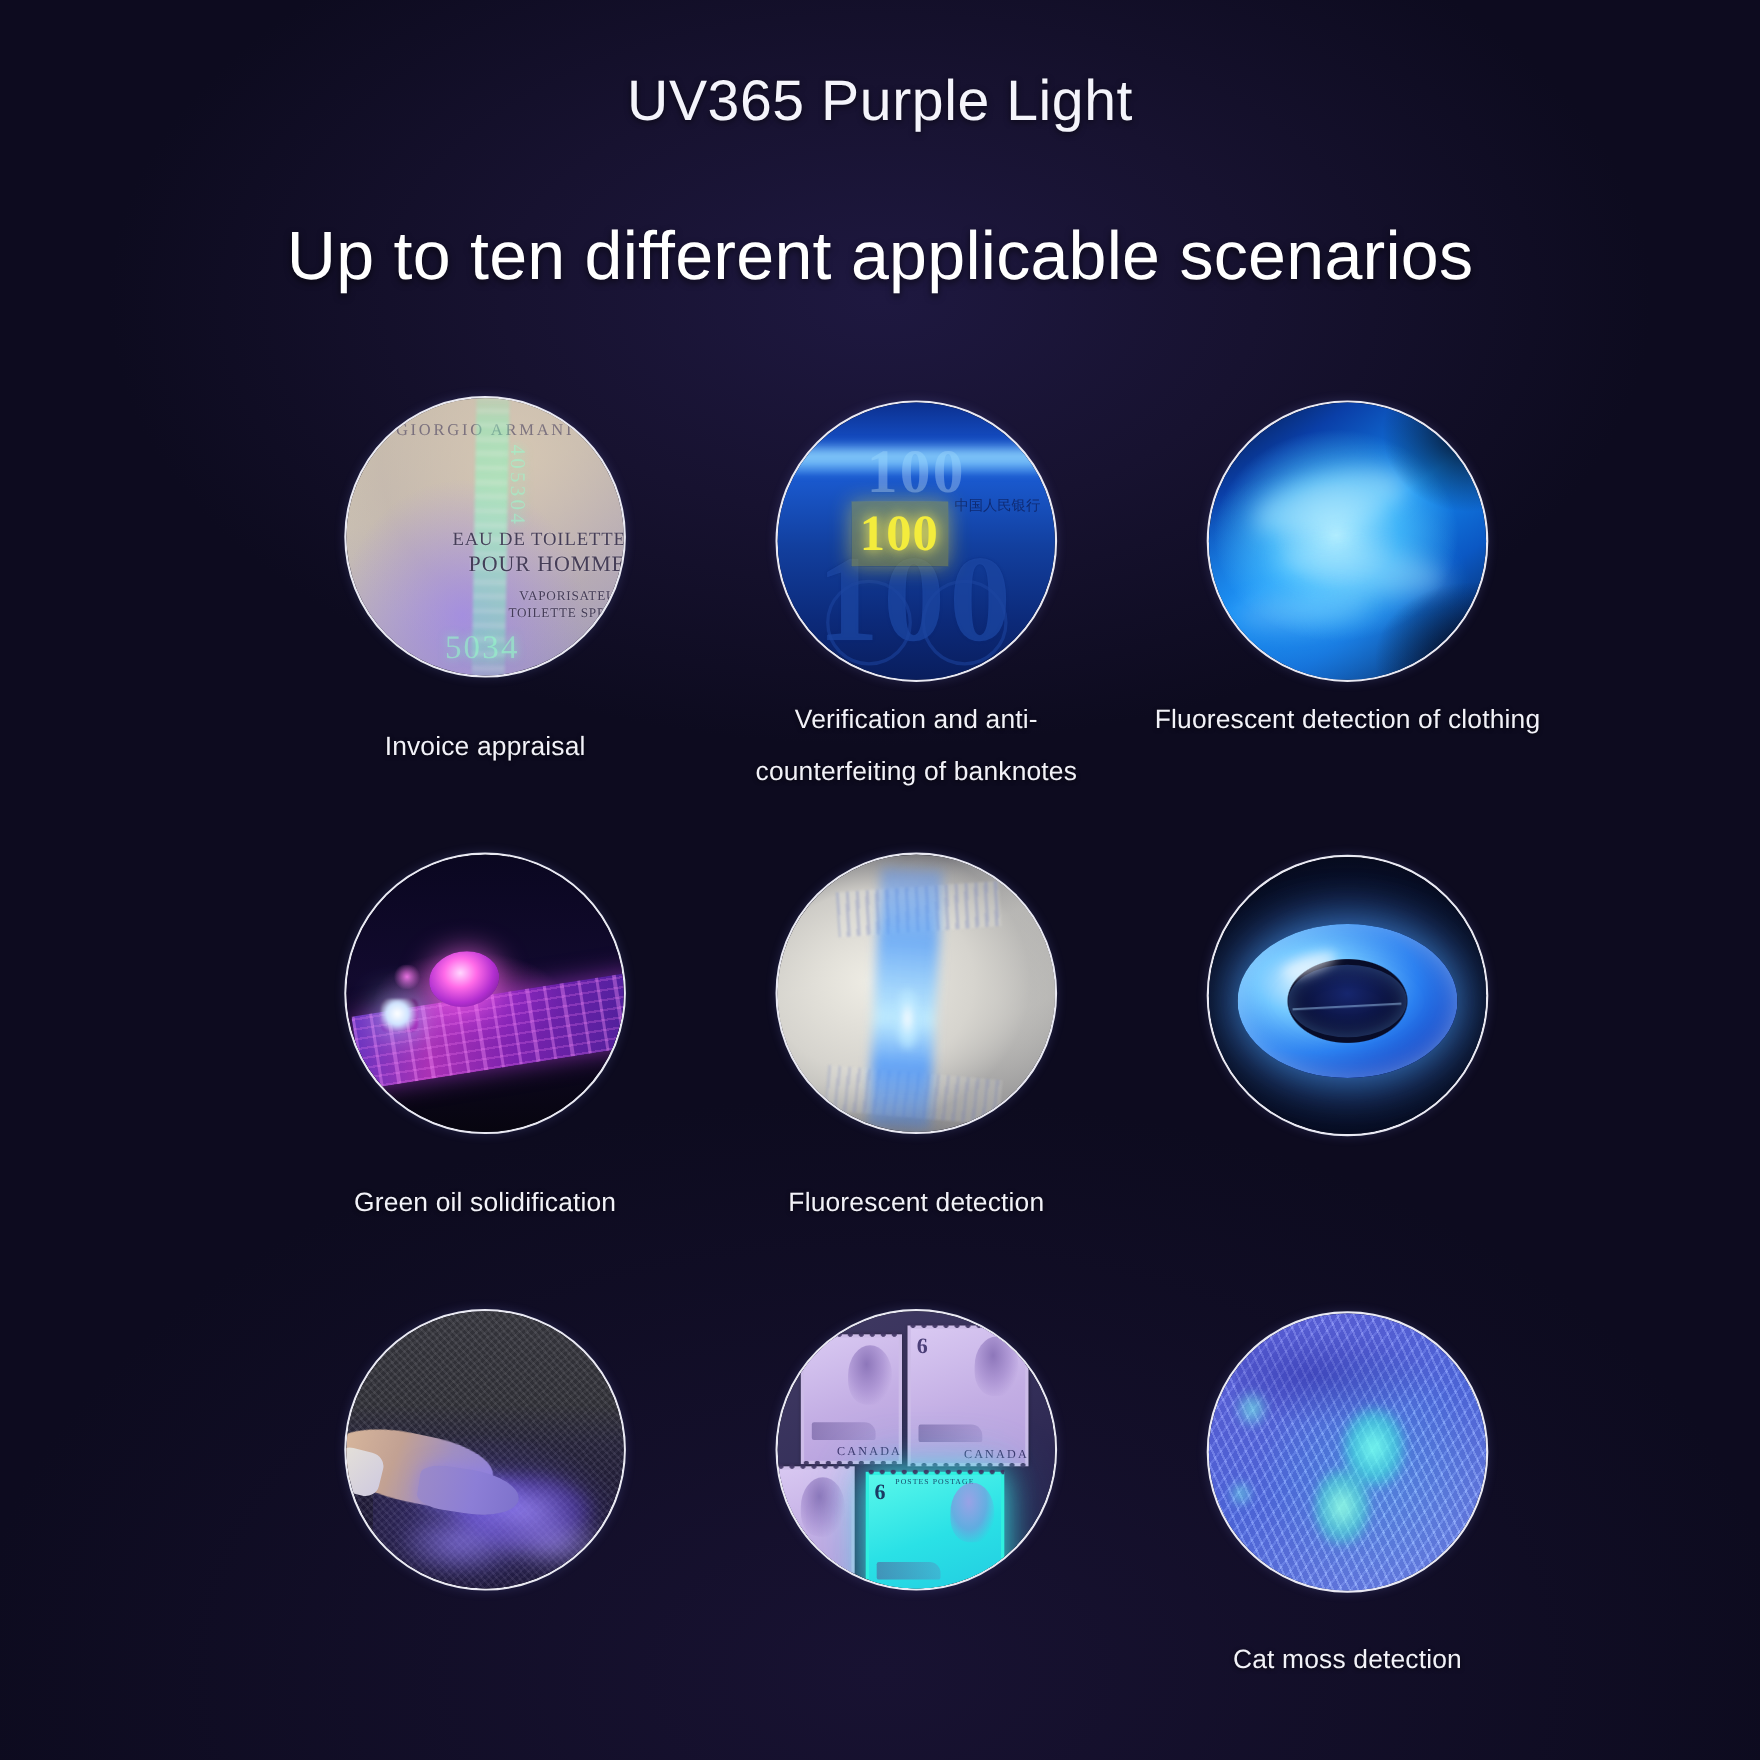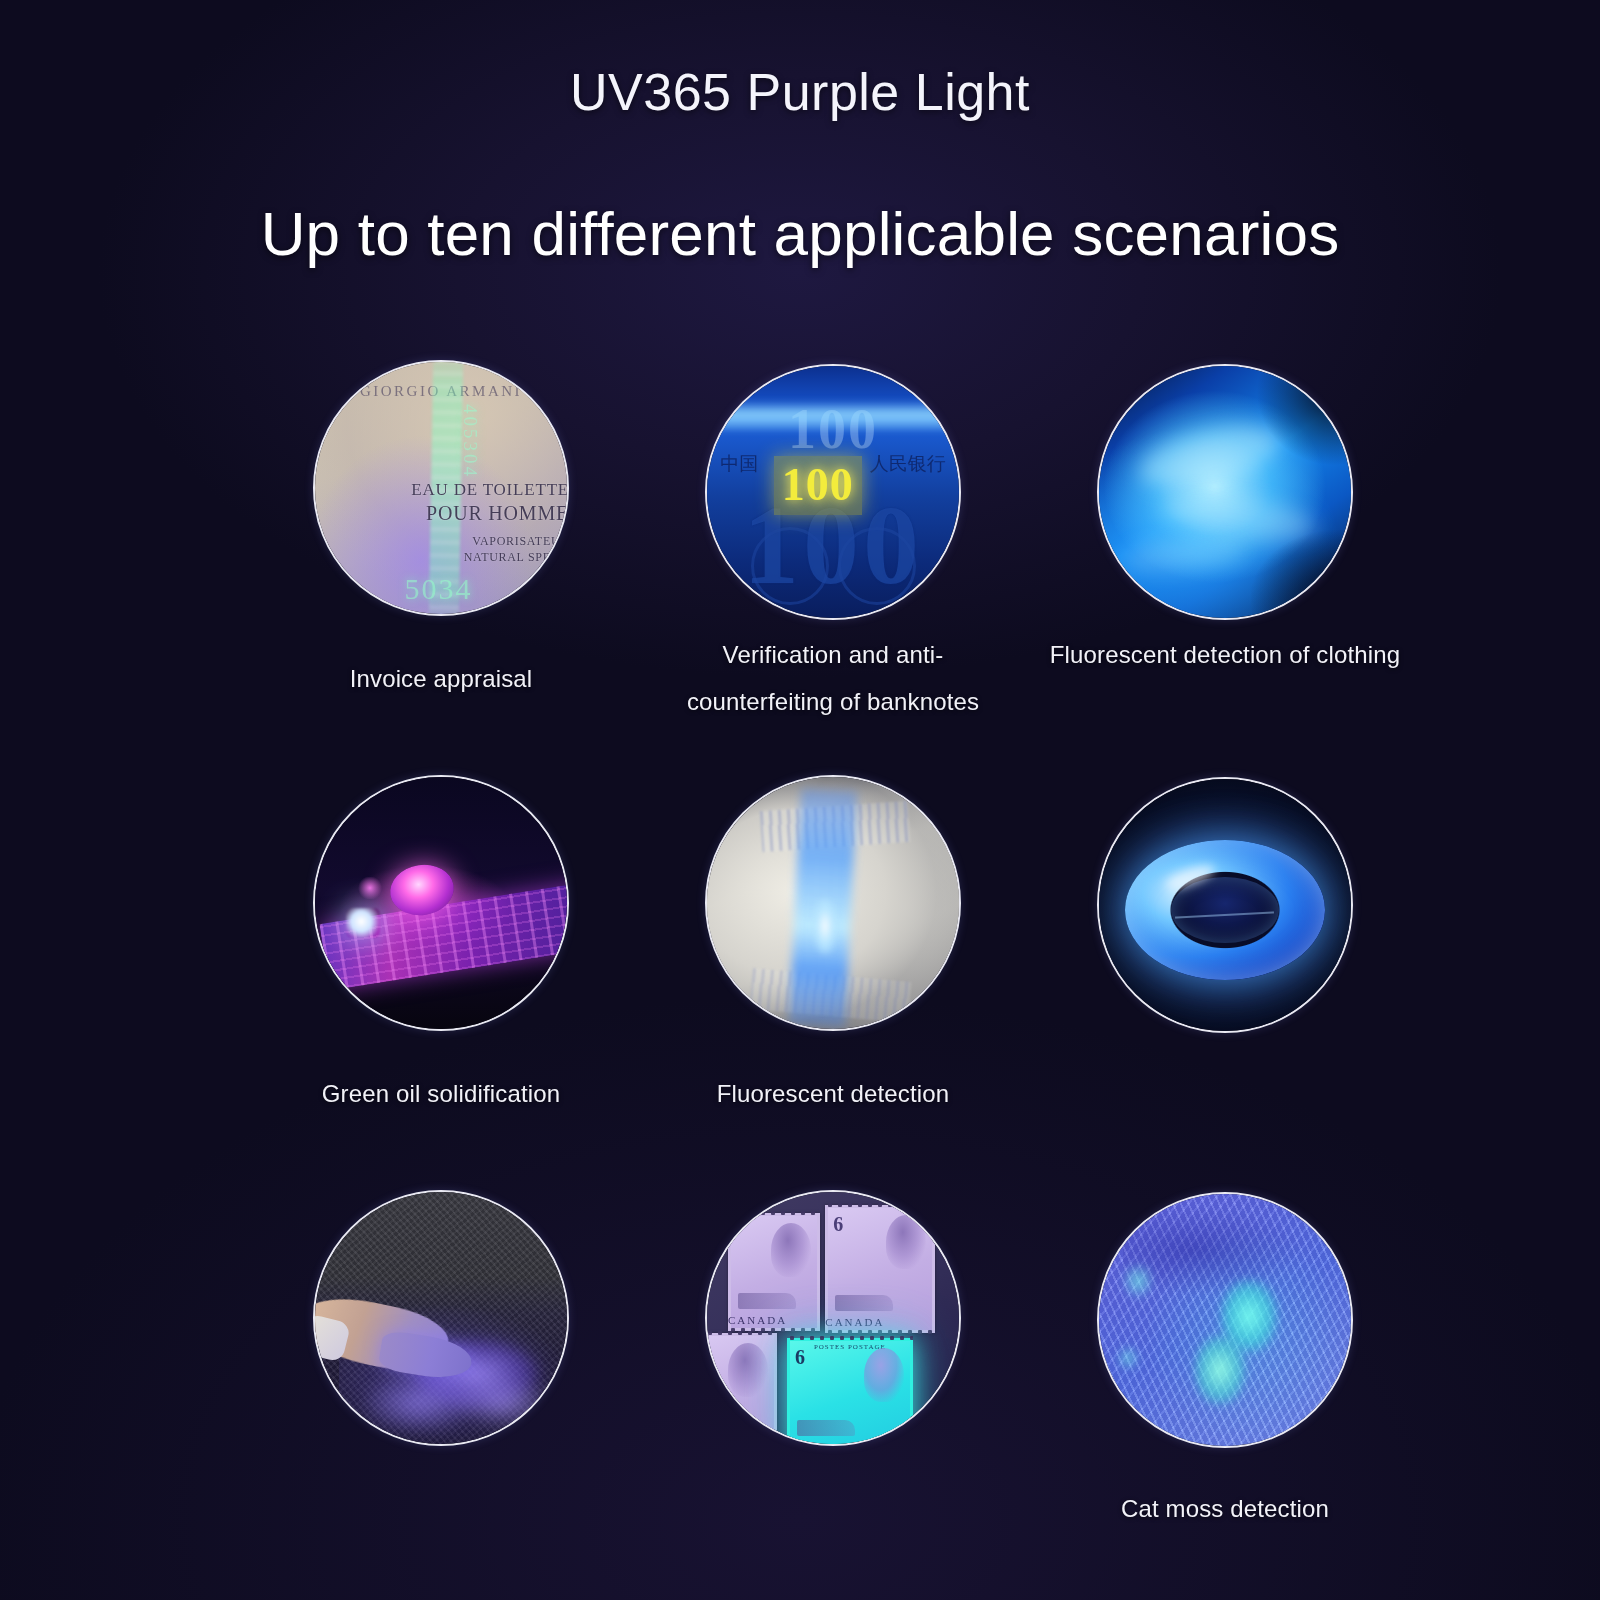--- a/index.html
+++ b/index.html
@@ -230,23 +230,23 @@
     font-size: 112px;
     letter-spacing: 4px;
     color: rgba(40,90,190,.45);
     text-shadow: 0 0 2px rgba(10,40,120,.6);
   }
   .note-cn {
     position: absolute;
     left: 6%; top: 34%;
     width: 88%;
     display: flex;
-    justify-content: space-between;
+    justify-content: flex-end;
     font-family: Liberation Serif, serif;
-    font-size: 19px;
+    font-size: 13px;
     color: rgba(12,30,90,.75);
   }
   .note-uv100 {
     position: absolute;
     left: 44%; top: 36%;
     transform: translateX(-50%);
     padding: 2px 8px 4px;
     font-family: "Liberation Serif", serif;
     font-weight: 700;
     font-size: 46px;
@@ -513,21 +513,21 @@
   .stamp .perf-t { top: -2px; }
   .stamp .perf-b { bottom: -2px; }
   .stamp .num {
     position: absolute; left: 8px; top: 8px;
     font-family: "Liberation Serif", serif;
     font-weight: 700; font-size: 20px;
     color: #4b3f78;
   }
   .stamp .ctry {
     position: absolute; left: 0; right: 0; bottom: 5px;
-    text-align: left;
+    text-align: right;
     font-family: "Liberation Serif", serif;
     font-size: 11px; letter-spacing: 2px;
     color: #3e3269;
   }
   .stamp .queen {
     position: absolute; right: 9px; top: 10px;
     width: 40px; height: 54px;
     border-radius: 52% 52% 42% 42%;
     background: radial-gradient(ellipse at 42% 32%, rgba(120,96,170,.75) 0%, rgba(150,124,196,.5) 46%, rgba(170,146,214,0) 76%);
   }
@@ -622,21 +622,21 @@
       <div class="circle-wrap">
         <div class="circle">
           <div class="layer img-invoice">
             <div class="label-brand">GIORGIO ARMANI</div>
             <div class="strip-green"></div>
             <div class="label-code-v">405304</div>
             <div class="label-text">
               <span class="l1">EAU DE TOILETTE</span>
               <span class="l2">POUR HOMME</span>
               <span class="l3">VAPORISATEUR</span>
-              <span class="l4">NATURAL SPRAY</span>
+              <span class="l4">TOILETTE SPRAY</span>
             </div>
             <div class="label-code">5034</div>
           </div>
         </div>
       </div>
       <div class="caption cap-r1c1">Invoice appraisal</div>
     </div>
 
     <div class="cell r1c2">
       <div class="circle-wrap">

